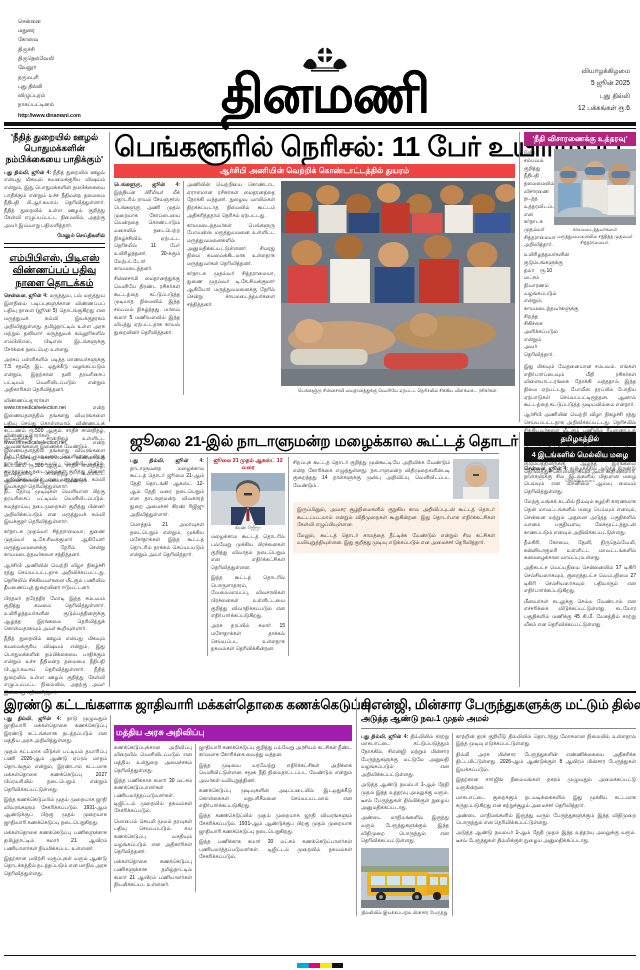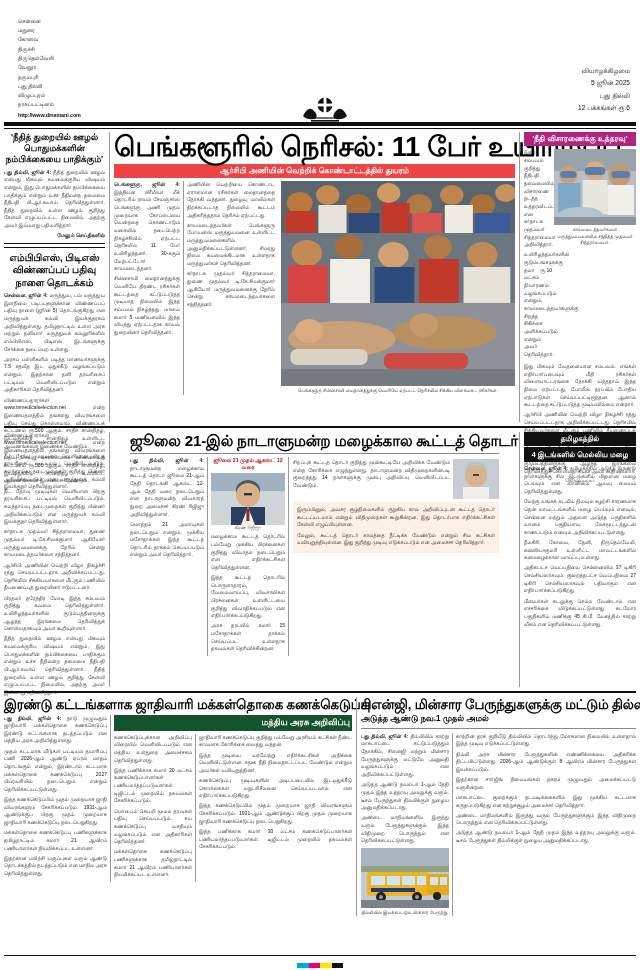--- a/index.html
+++ b/index.html
@@ -39,21 +39,21 @@
   .hr-dbl{height:2.4px;border-top:.8px solid #111;border-bottom:.8px solid #111;margin:4px 0;}
   .hr-blk{height:2px;background:#111;margin:4px 0;}
 
   
   .side-h{
     font-weight:bold;font-size:8.6px;line-height:1.32;
     text-align:center;color:#000;margin-bottom:3px;
   }
   .side-h2{
     font-weight:bold;font-size:9.6px;line-height:1.3;
-    text-align:center;color:#000;margin:2px 0 3px;
+    text-align:center;color:#000;margin:2px 0 3px;text-decoration:underline;
   }
 
   
   .mainhead{
     font-weight:bold;font-size:27.5px;line-height:1.06;
     text-align:center;color:#000;letter-spacing:-.4px;
     white-space:nowrap;
   }
   .redband{
     background:#ef4444;color:#fff;font-weight:bold;
@@ -63,22 +63,22 @@
   .magband{
     background:#b2247f;color:#fff;font-weight:bold;
     font-size:7.4px;text-align:center;padding:2.4px 2px;
     letter-spacing:.1px;
   }
   .blkband{
     background:#111;color:#fff;font-weight:bold;
     font-size:7.2px;text-align:center;padding:2.4px 2px;
   }
   .blueband{
-    background:#14532d;color:#fff;font-weight:bold;
-    font-size:8.4px;text-align:right;padding:2.6px 2px;
+    background:#a21caf;color:#fff;font-weight:bold;
+    font-size:8.4px;text-align:left;padding:2.6px 2px;margin-top:10px;
   }
 
   .sechead{
     font-weight:bold;font-size:15.2px;line-height:1.12;
     text-align:center;color:#000;letter-spacing:-.2px;white-space:nowrap;
   }
   .sechead-sm{
     font-weight:bold;font-size:13.4px;line-height:1.12;
     text-align:center;color:#000;letter-spacing:-.2px;white-space:nowrap;
   }
@@ -133,20 +133,21 @@
             <circle cx="30" cy="9" r="7.5"></circle>
             <rect x="28.6" y="1" width="2.8" height="16" fill="#fff"></rect>
             <rect x="22" y="7.6" width="16" height="2.8" fill="#fff"></rect>
             <path d="M8 20 Q14 8 20 16 Q24 21 19 23 Q12 24 8 20Z"></path>
             <path d="M52 20 Q46 8 40 16 Q36 21 41 23 Q48 24 52 20Z"></path>
             <path d="M16 24 h28 v1.6 h-28 z"></path>
             <path d="M18 21.4 h24 v1.2 h-24 z"></path>
           </g>
         </svg>
       </div>
+      <div class="logo">தினமணி</div>
     </div>
 
     <div class="dateblk">
       <div>வியாழக்கிழமை</div>
       <div>5 ஜூன் 2025</div>
       <div>புது தில்லி</div>
       <div>12 பக்கங்கள் ரூ.6</div>
     </div>
   </div>
 

